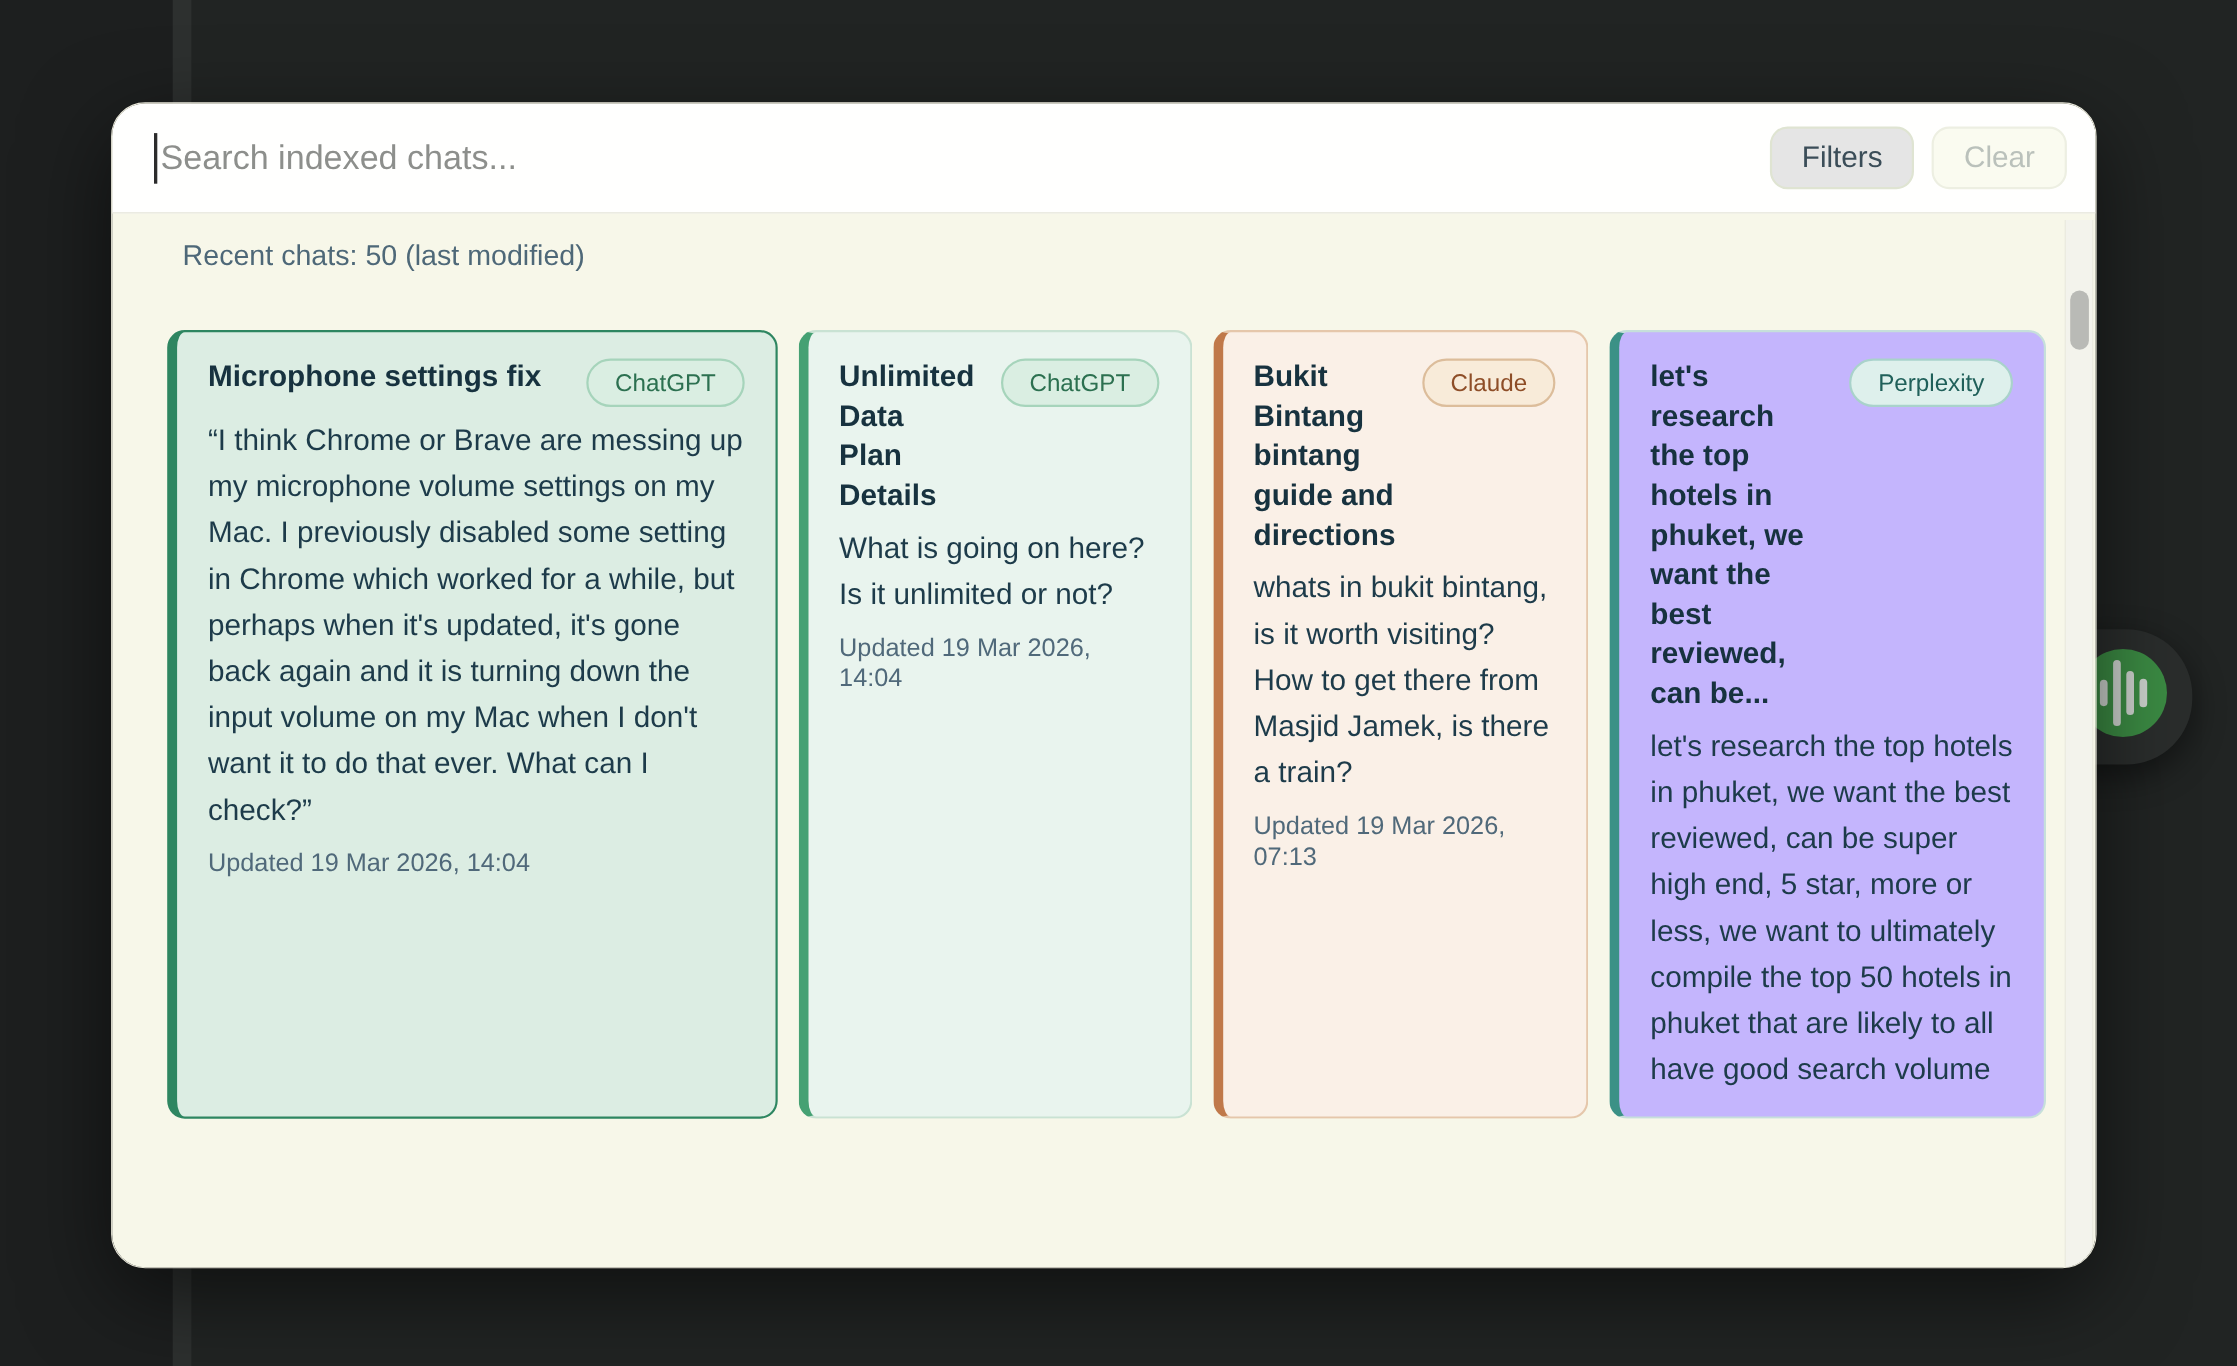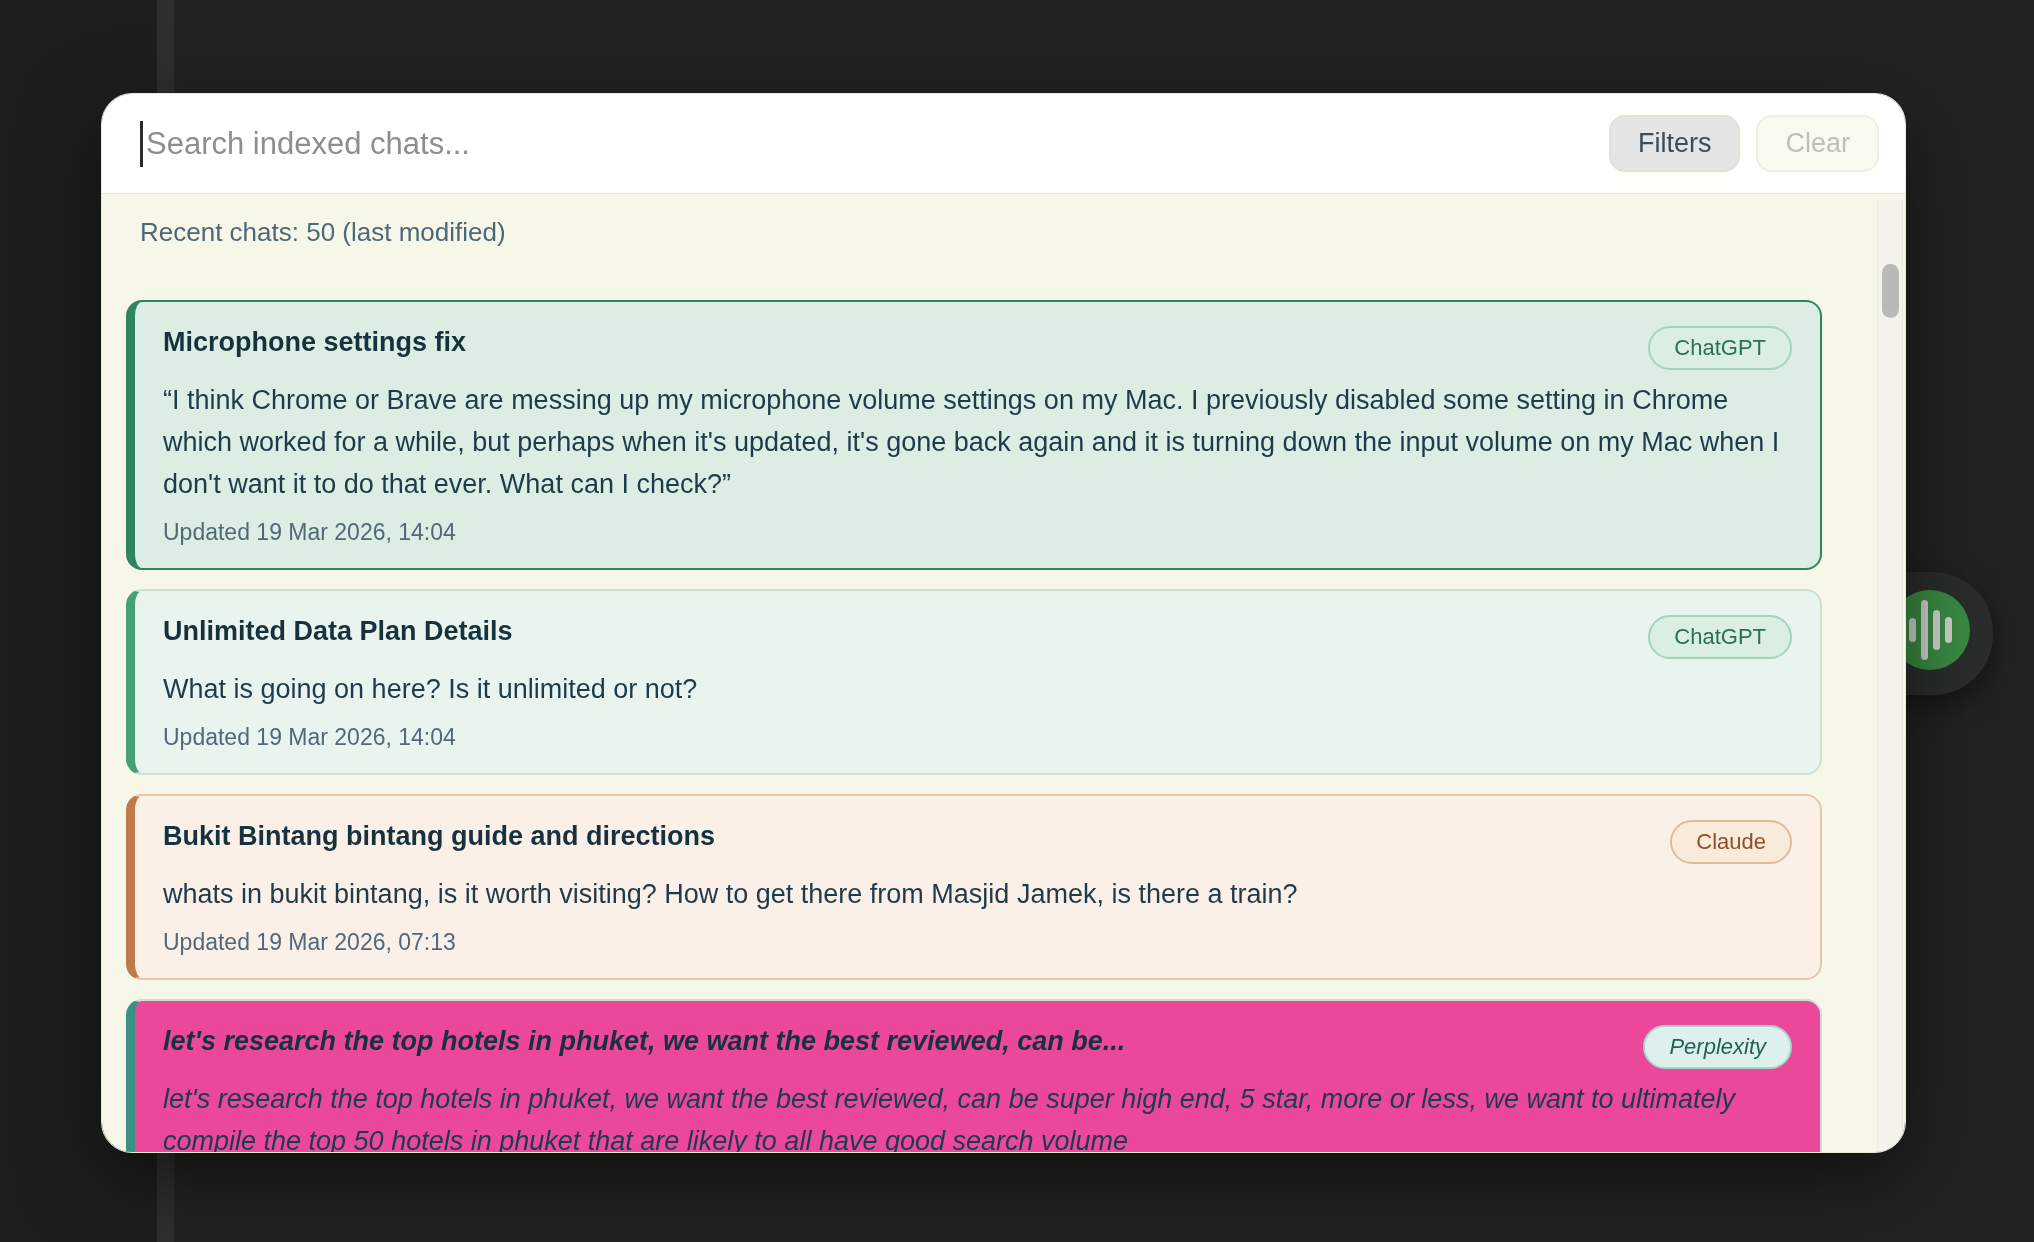--- a/index.html
+++ b/index.html
@@ -47,32 +47,32 @@
     font-family: "Liberation Sans", sans-serif; font-size: 31px; color: #333; padding: 0;
   }
   .search-input::placeholder { color: #8d8f8c; }
   .btn {
     font-family: "Liberation Sans", sans-serif; font-size: 27px;
     padding: 11px 27px; border-radius: 16px; margin-left: 16px; cursor: pointer;
   }
   .btn-filters { background: #e5e5e5; border: 2px solid #dfe4d2; color: #3b4d58; }
   .btn-clear   { background: #fafbf0; border: 2px solid #edefe2; color: #bac1bb; }
 
-  .list { position: absolute; top: 100px; bottom: 0; left: 0; right: 0; overflow: hidden; }
+  .list { position: absolute; top: 100px; bottom: 0; left: 0; right: 0; overflow: hidden; padding-left: 26px; }
   .list-header { margin: 22px 0 0 38px; font-size: 26px; line-height: 32px; color: #4e6878; }
-  .cards { margin: 52px 83px 0 24px; display: flex; flex-direction: column; gap: 19px; }
+  .cards { margin: 52px 45px 0 24px; display: flex; flex-direction: row; gap: 19px; }
 
   .card {
     border-radius: 16px; padding: 22px 28px;
     border: 2px solid; border-left: 9px solid; cursor: pointer;
   }
   .card.t-green-sel { background: #dcede3; border-color: #2e8661; border-left-color: #2e8661; }
   .card.t-green     { background: #e9f4ee; border-color: #c9e2d3; border-left-color: #45a173; }
   .card.t-orange    { background: #faf0e7; border-color: #e5c7ab; border-left-color: #c0794a; }
-  .card.t-teal      { background: #ec4899; border-color: #c6dfdb; border-left-color: #3b9186; font-style: italic; }
+  .card.t-teal      { background: #c4b5fd; border-color: #c6dfdb; border-left-color: #3b9186; }
 
   .card-head { display: flex; justify-content: space-between; align-items: flex-start; gap: 24px; }
   .card-title { font-size: 27px; font-weight: 700; color: #17323f; line-height: 36px; }
   .card-body { margin-top: 9px; font-size: 27px; line-height: 42px; color: #1d3b4a; }
   .card-updated { margin-top: 13px; font-size: 23px; line-height: 28px; color: #50697a; }
 
   .badge {
     font-size: 22px; line-height: 22px; padding: 9px 24px; margin-top: 2px;
     border-radius: 999px; border: 2px solid; white-space: nowrap; flex-shrink: 0;
   }

